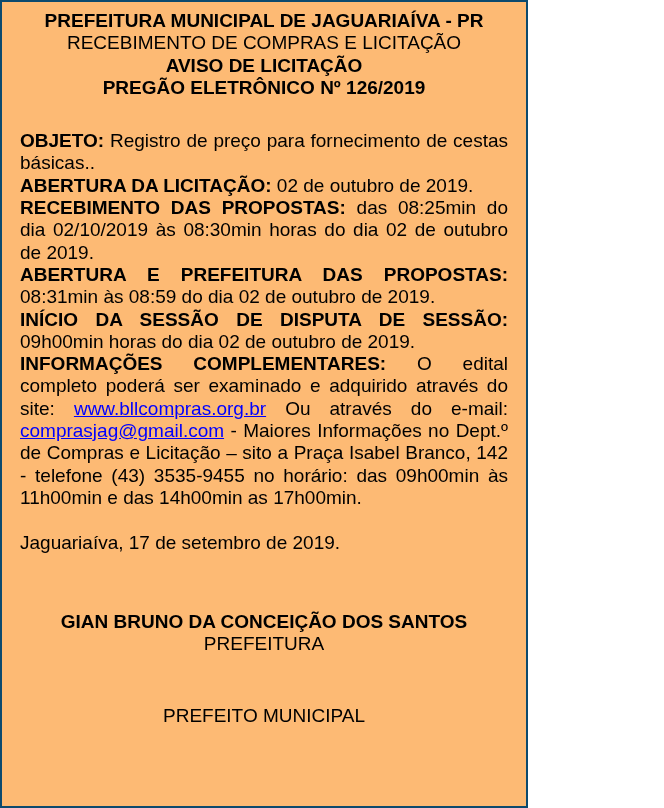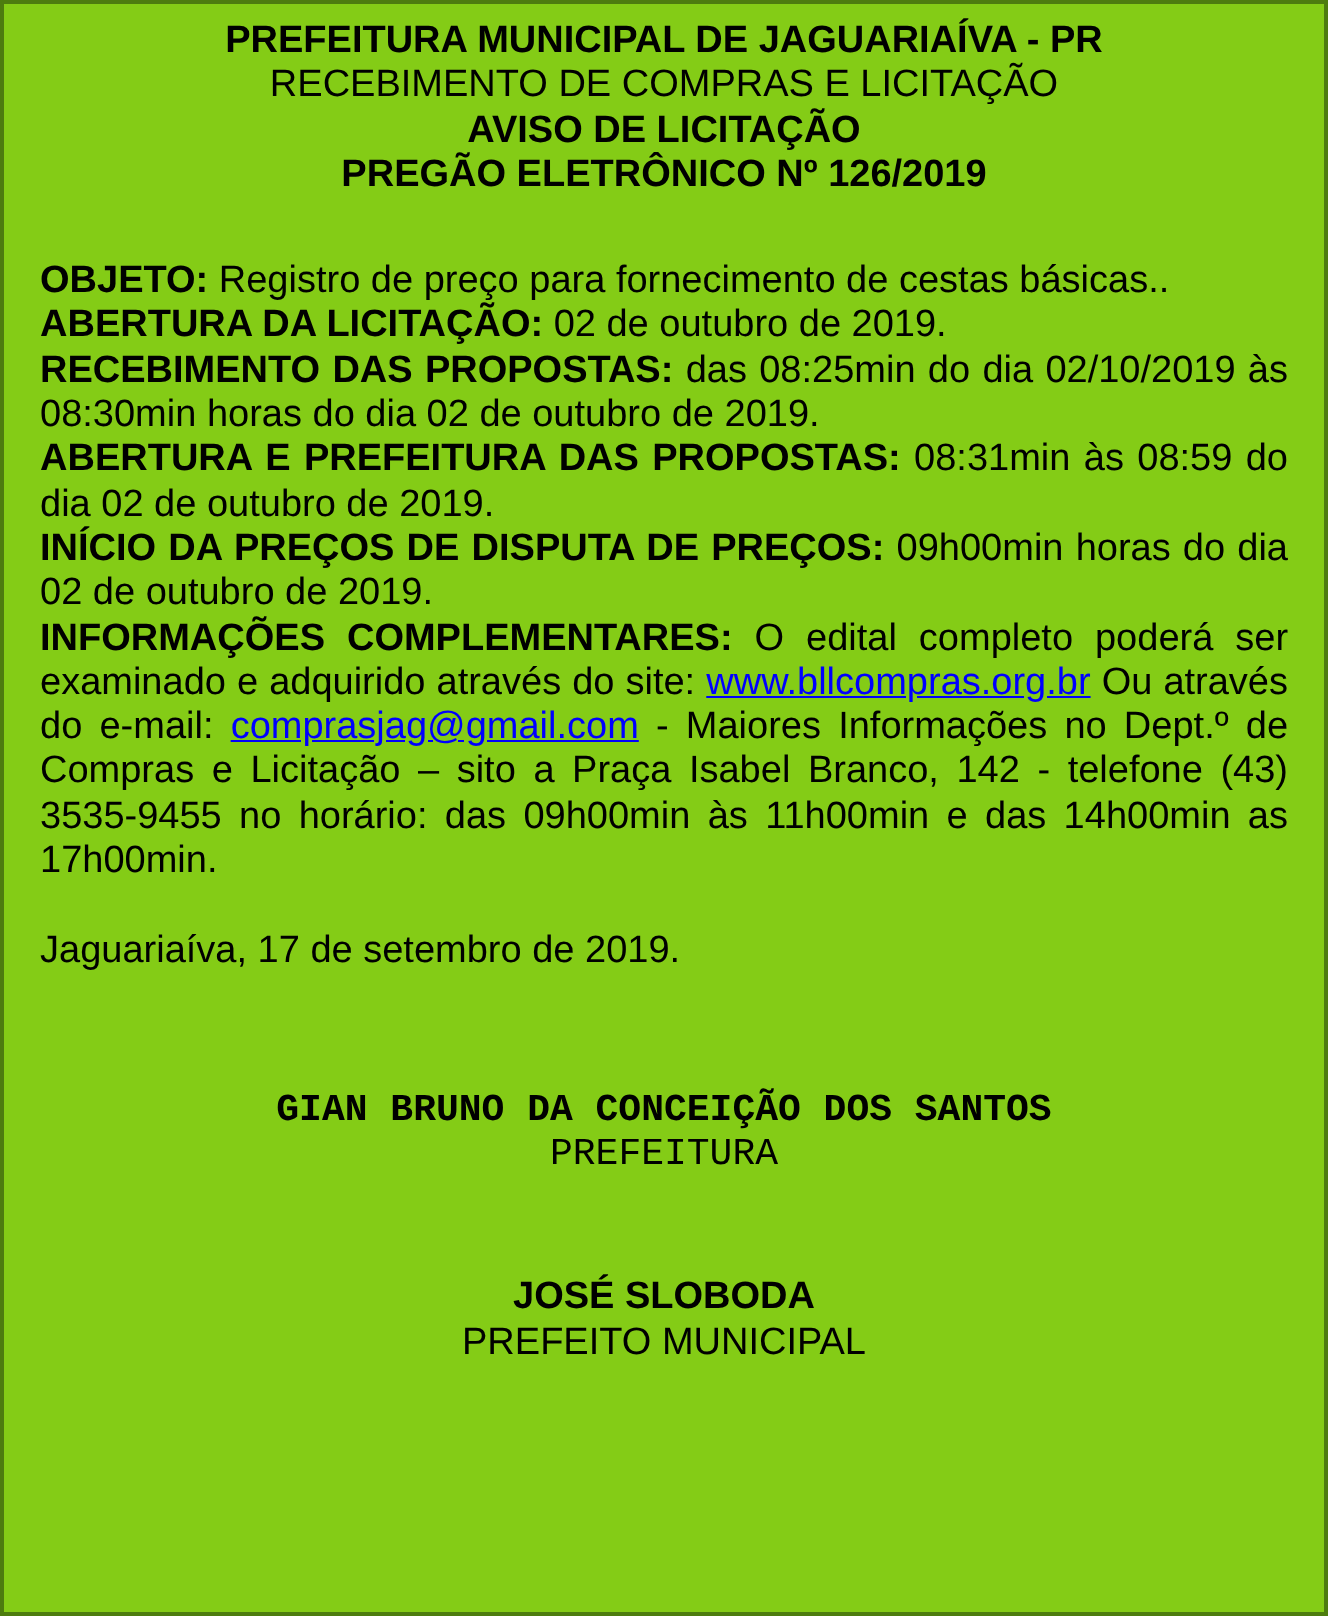--- a/index.html
+++ b/index.html
@@ -1,21 +1,21 @@
 <!DOCTYPE html>
 <html><head>
 <meta charset="utf-8">
 <style>
   * { margin: 0; padding: 0; box-sizing: border-box; }
   html, body { background: #ffffff; }
   .page {
-    width: 664px;
+    width: 528px;
     height: 808px;
-    background: #84cc16;
-    border: 2px solid #4d7c0f;
+    background: #fdba74;
+    border: 2px solid #0c4a6e;
     font-family: "Liberation Sans", "DejaVu Sans", sans-serif;
     font-size: 19px;
     line-height: 22.3px;
     color: #000000;
     padding: 8px 18px 0 18px;
     overflow: hidden;
   }
   .header { text-align: center; margin-bottom: 31px; }
   .header .bold { font-weight: bold; }
   .body-text p { text-align: justify; }
@@ -24,21 +24,21 @@
     color: #0000ff;
     text-decoration: underline;
     cursor: pointer;
   }
   .dateline {
     margin-top: 23px;
   }
   .signature {
     text-align: center;
   }
-  .sig-1 { margin-top: 56px; font-family: Liberation Mono, monospace; }
+  .sig-1 { margin-top: 56px; }
   .sig-2 { margin-top: 50px; }
   .sig-name { font-weight: bold; }
 </style>
 </head>
 <body>
 
 <div class="page">
 
   <div class="header">
     <div class="bold">PREFEITURA MUNICIPAL DE JAGUARIAÍVA - PR</div>
@@ -49,31 +49,30 @@
 
   <div class="body-text">
     <p><b>OBJETO:</b> <span>Registro de preço para fornecimento de cestas básicas..</span></p>
 
     <p><b>ABERTURA DA LICITAÇÃO:</b> <span>02 de outubro de 2019.</span></p>
 
     <p><b>RECEBIMENTO DAS PROPOSTAS:</b> <span>das 08:25min do dia 02/10/2019 às 08:30min horas do dia 02 de outubro de 2019.</span></p>
 
     <p><b>ABERTURA E PREFEITURA DAS PROPOSTAS:</b> <span>08:31min às 08:59 do dia 02 de outubro de 2019.</span></p>
 
-    <p><b>INÍCIO DA PREÇOS DE DISPUTA DE PREÇOS:</b> <span>09h00min horas do dia 02 de outubro de 2019.</span></p>
+    <p><b>INÍCIO DA SESSÃO DE DISPUTA DE SESSÃO:</b> <span>09h00min horas do dia 02 de outubro de 2019.</span></p>
 
 
     <p><b>INFORMAÇÕES COMPLEMENTARES:</b> <span>O edital completo poderá ser examinado e adquirido através do site:</span> <a class="doc-link">www.bllcompras.org.br</a> <span>Ou através do e-mail:</span> <a class="doc-link">comprasjag@gmail.com</a> <span>- Maiores Informações no Dept.º de Compras e Licitação – sito a Praça Isabel Branco, 142 - telefone (43) 3535-9455 no horário: das 09h00min às 11h00min e das 14h00min as 17h00min.</span></p>
   </div>
 
   <div class="dateline">Jaguariaíva, 17 de setembro de 2019.</div>
 
   <div class="signature sig-1">
     <div class="sig-name">GIAN BRUNO DA CONCEIÇÃO DOS SANTOS</div>
     <div>PREFEITURA</div>
   </div>
 
   <div class="signature sig-2">
-    <div class="sig-name">JOSÉ SLOBODA</div>
     <div>PREFEITO MUNICIPAL</div>
   </div>
 
 </div>
 
 </body></html>

